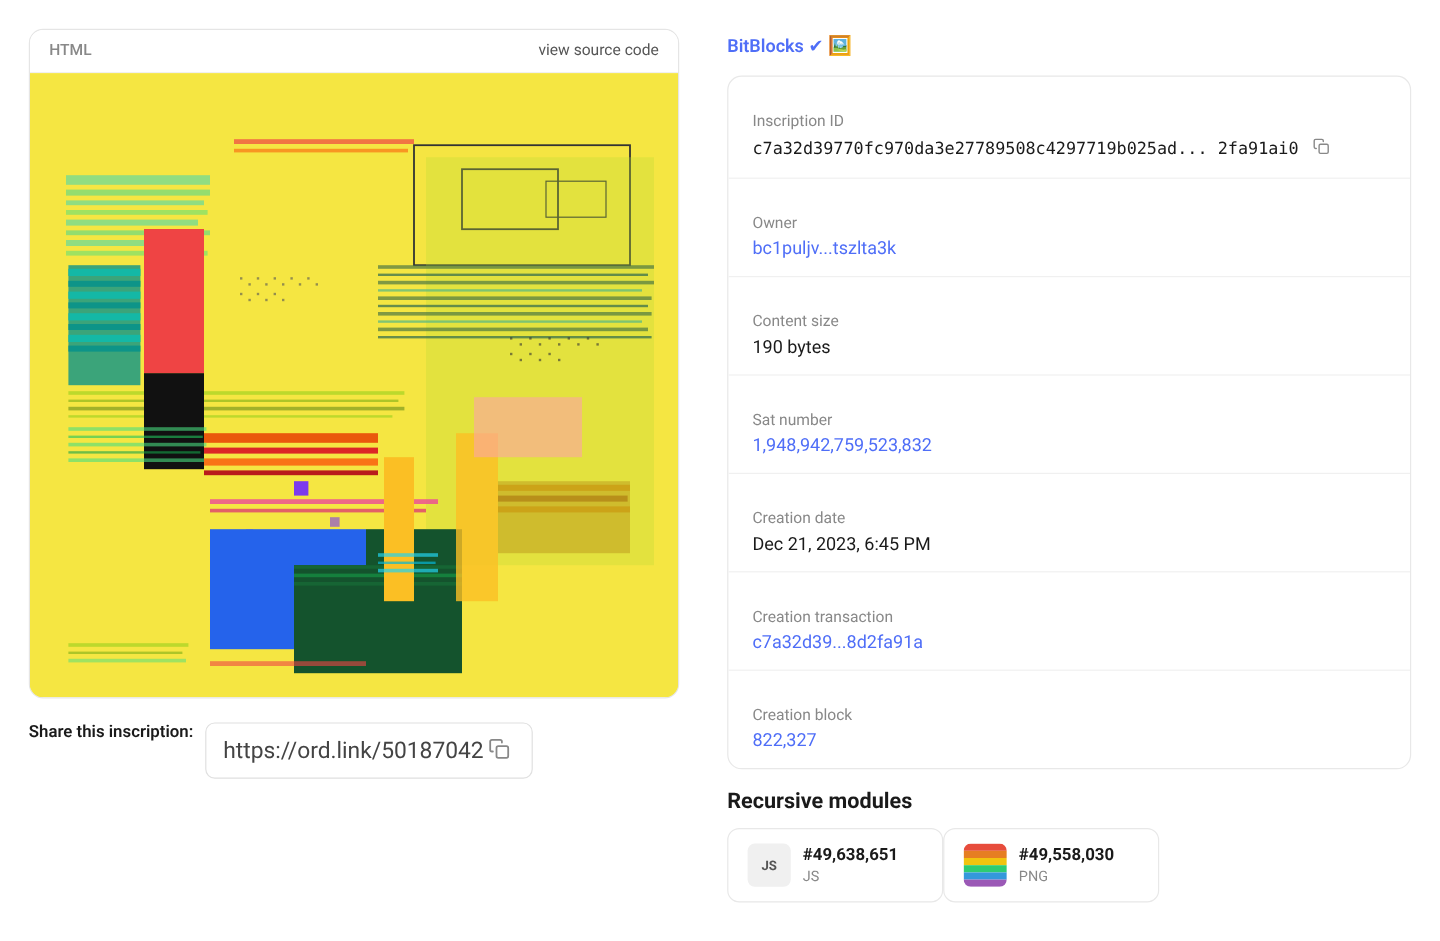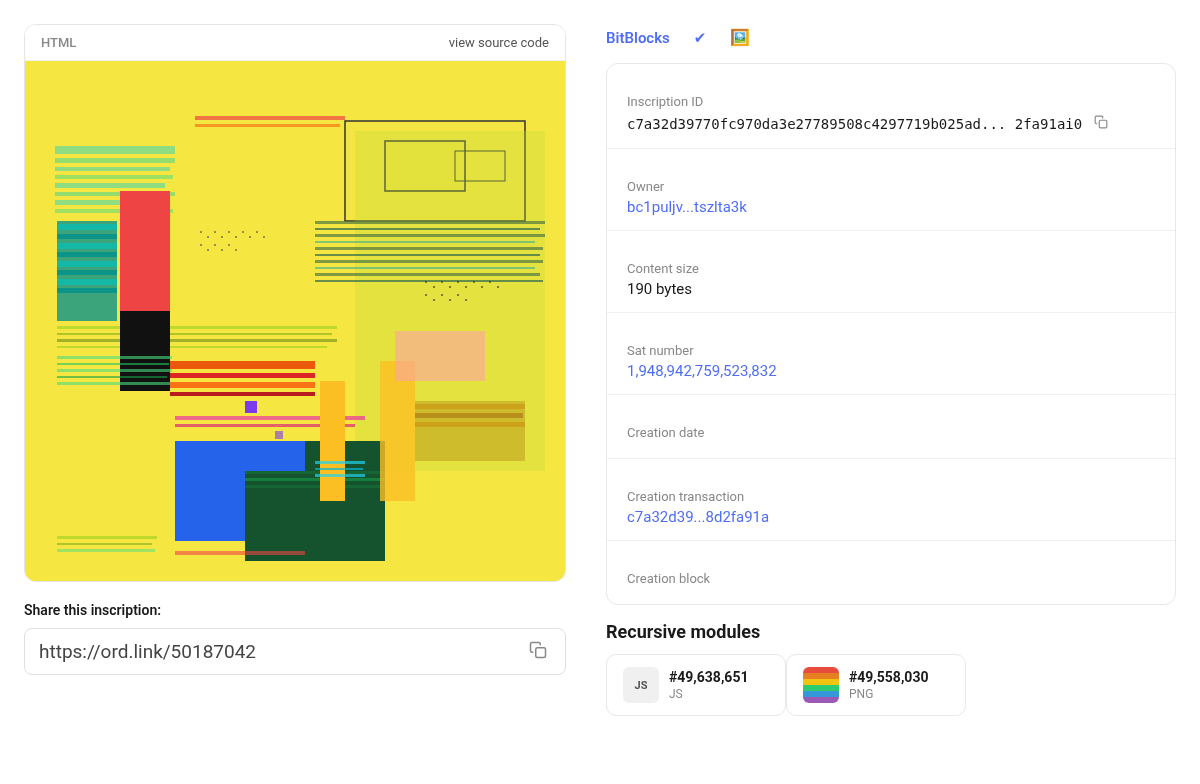--- a/index.html
+++ b/index.html
@@ -53,21 +53,21 @@
     .inscription-canvas {
       width: 540px;
       height: 520px;
       background: #f5e642;
       position: relative;
       overflow: hidden;
     }
 
     .share-section {
       display: flex;
-      flex-direction: column;
+      flex-direction: row;
       gap: 10px;
     }
 
     .share-label {
       font-size: 14px;
       font-weight: 600;
       color: #1a1a1a;
     }
 
     .share-url-box {
@@ -97,21 +97,21 @@
     .inscription-title {
       font-size: 32px;
       font-weight: 700;
       color: #1a1a1a;
       line-height: 1.2;
     }
 
     .collection-row {
       display: flex;
       align-items: center;
-      gap: 24px;
+      gap: 4px;
     }
 
     .collection-name {
       font-size: 15px;
       color: #4f6ef7;
       font-weight: 600;
       cursor: pointer;
     }
 
     .verified-badge {
@@ -464,29 +464,31 @@
       <div class="info-value">190 bytes</div>
     </div>
 
     <div class="info-row">
       <div class="info-label">Sat number</div>
       <div class="info-value link">1,948,942,759,523,832</div>
     </div>
 
     <div class="info-row">
       <div class="info-label">Creation date</div>
+      <div class="info-value">Dec 21, 2023, 6:45 PM</div>
     </div>
 
     <div class="info-row">
       <div class="info-label">Creation transaction</div>
       <div class="info-value link">c7a32d39...8d2fa91a</div>
     </div>
 
     <div class="info-row">
       <div class="info-label">Creation block</div>
+      <div class="info-value link">822,327</div>
     </div>
   </div>
 
   <div class="recursive-section">
     <h2 class="recursive-title">Recursive modules</h2>
     <div class="recursive-modules-grid">
 
       <div class="module-card">
         <div class="module-icon">
           <span>JS</span>

